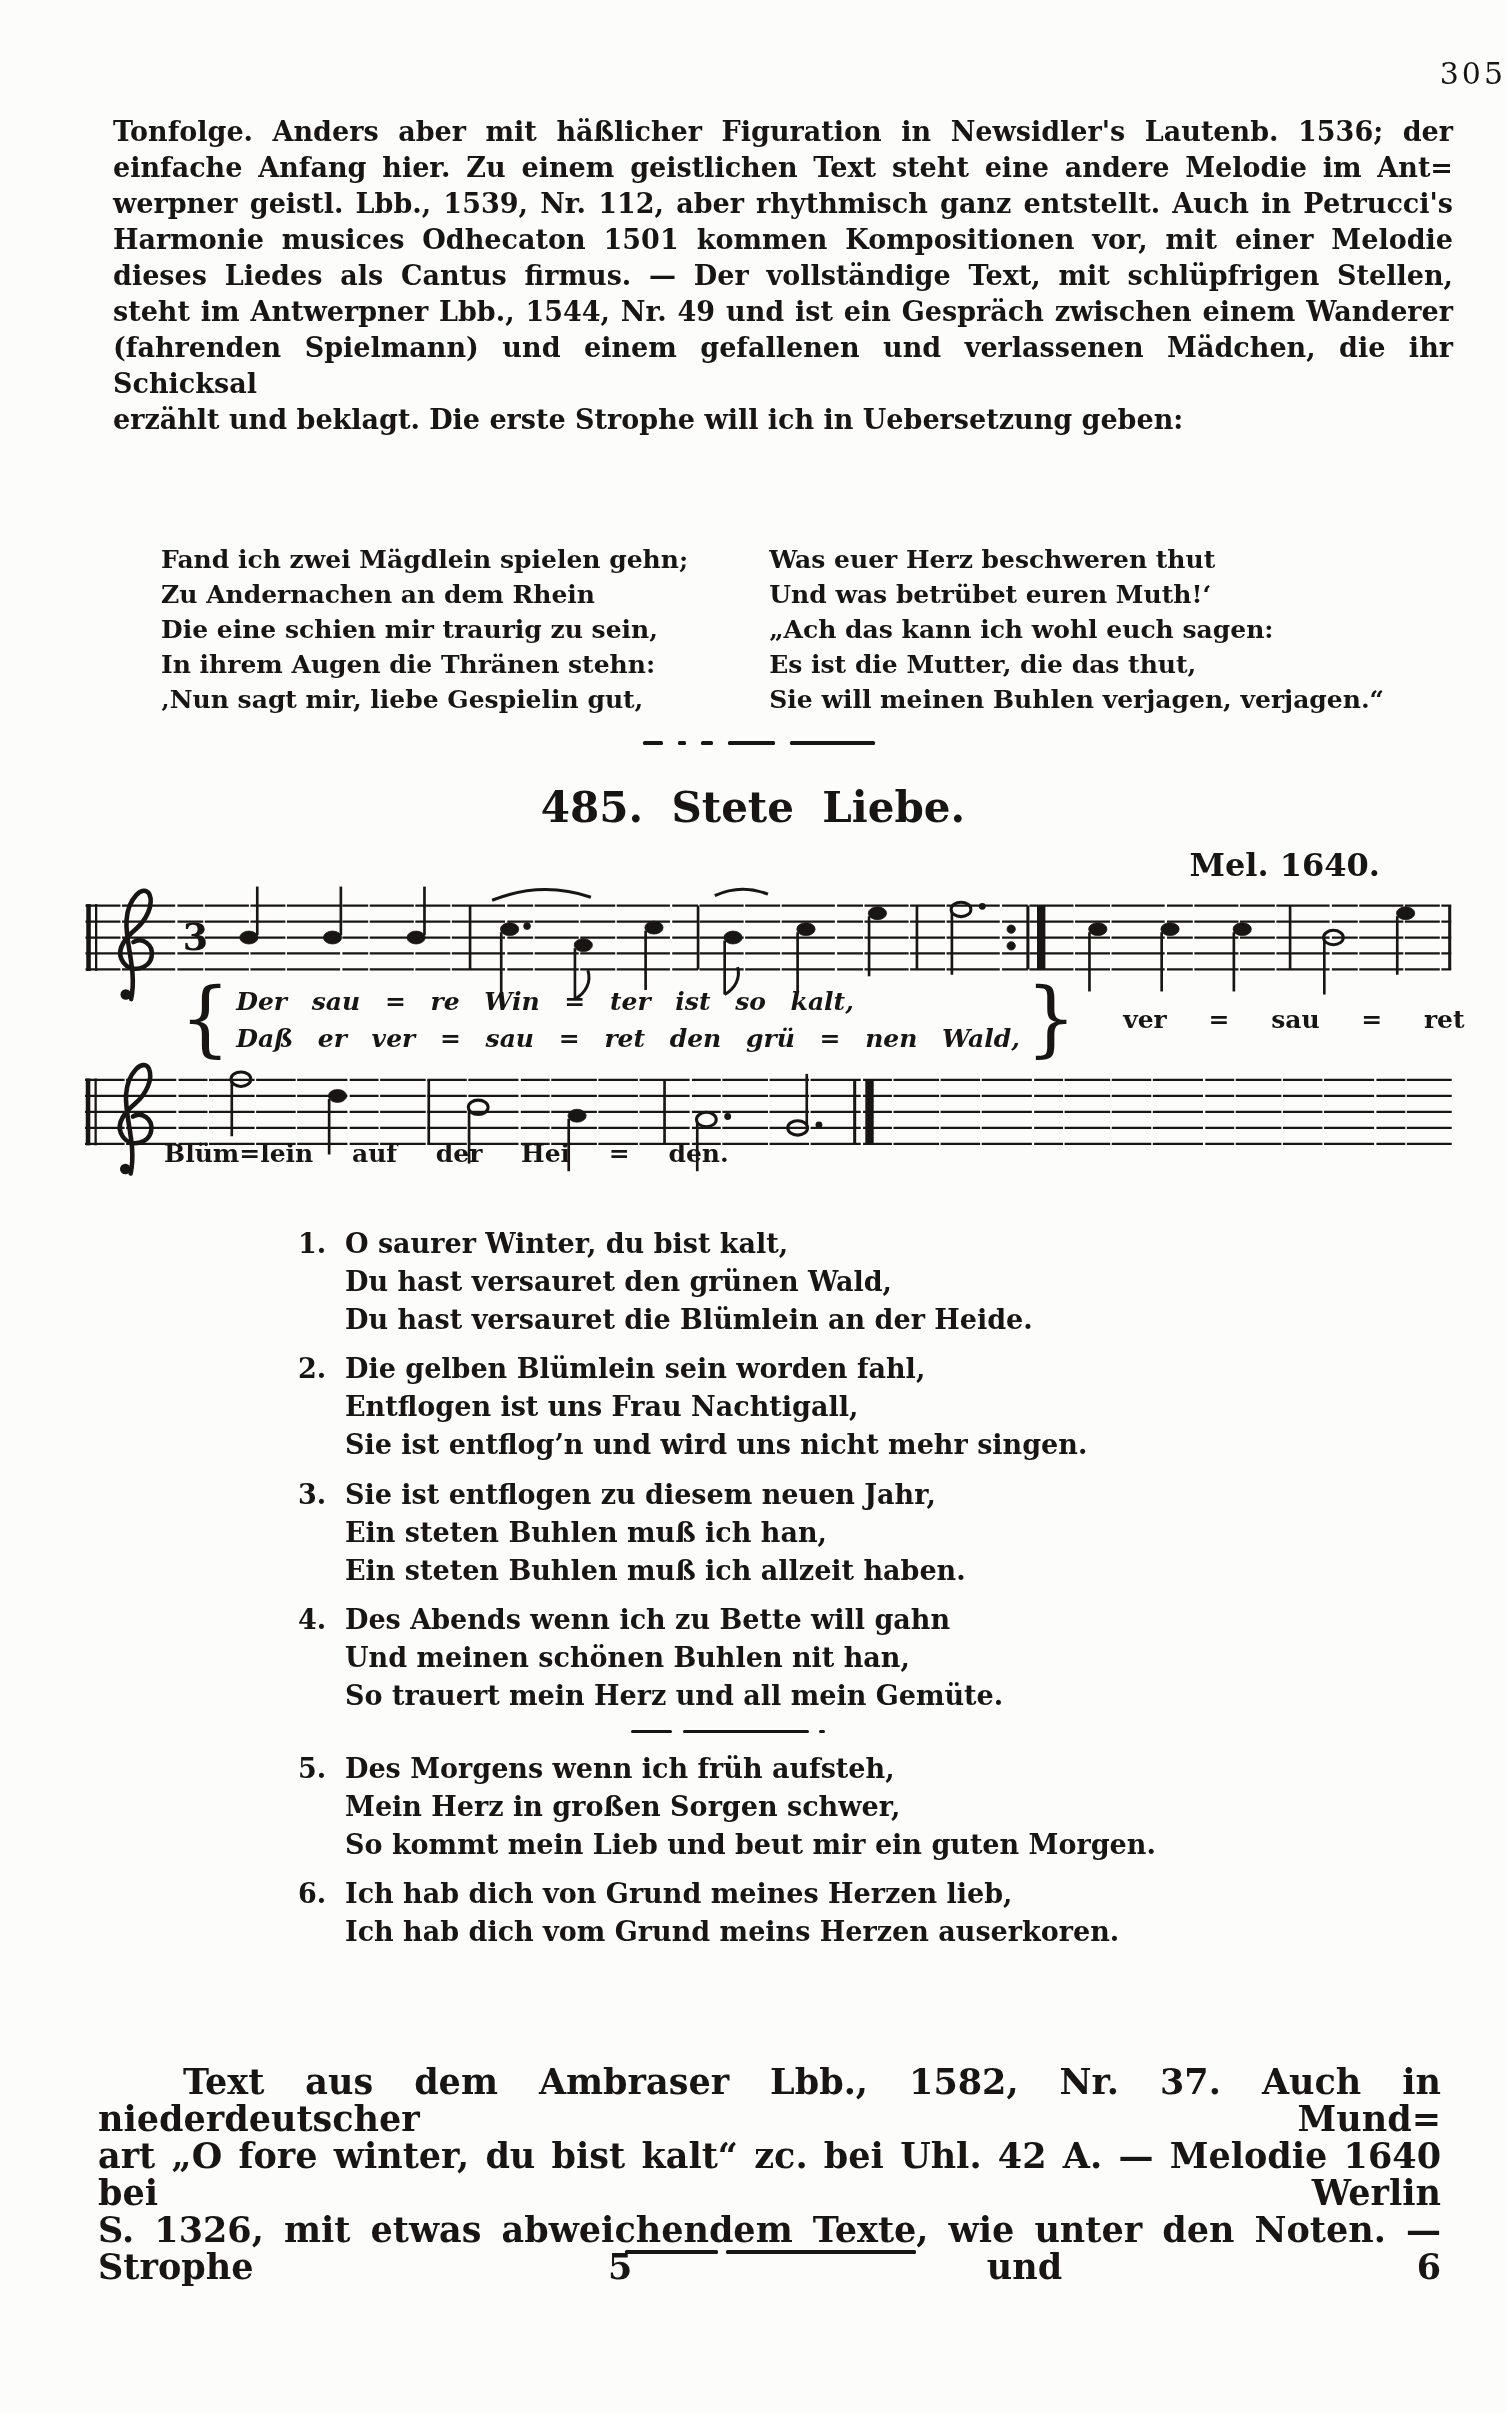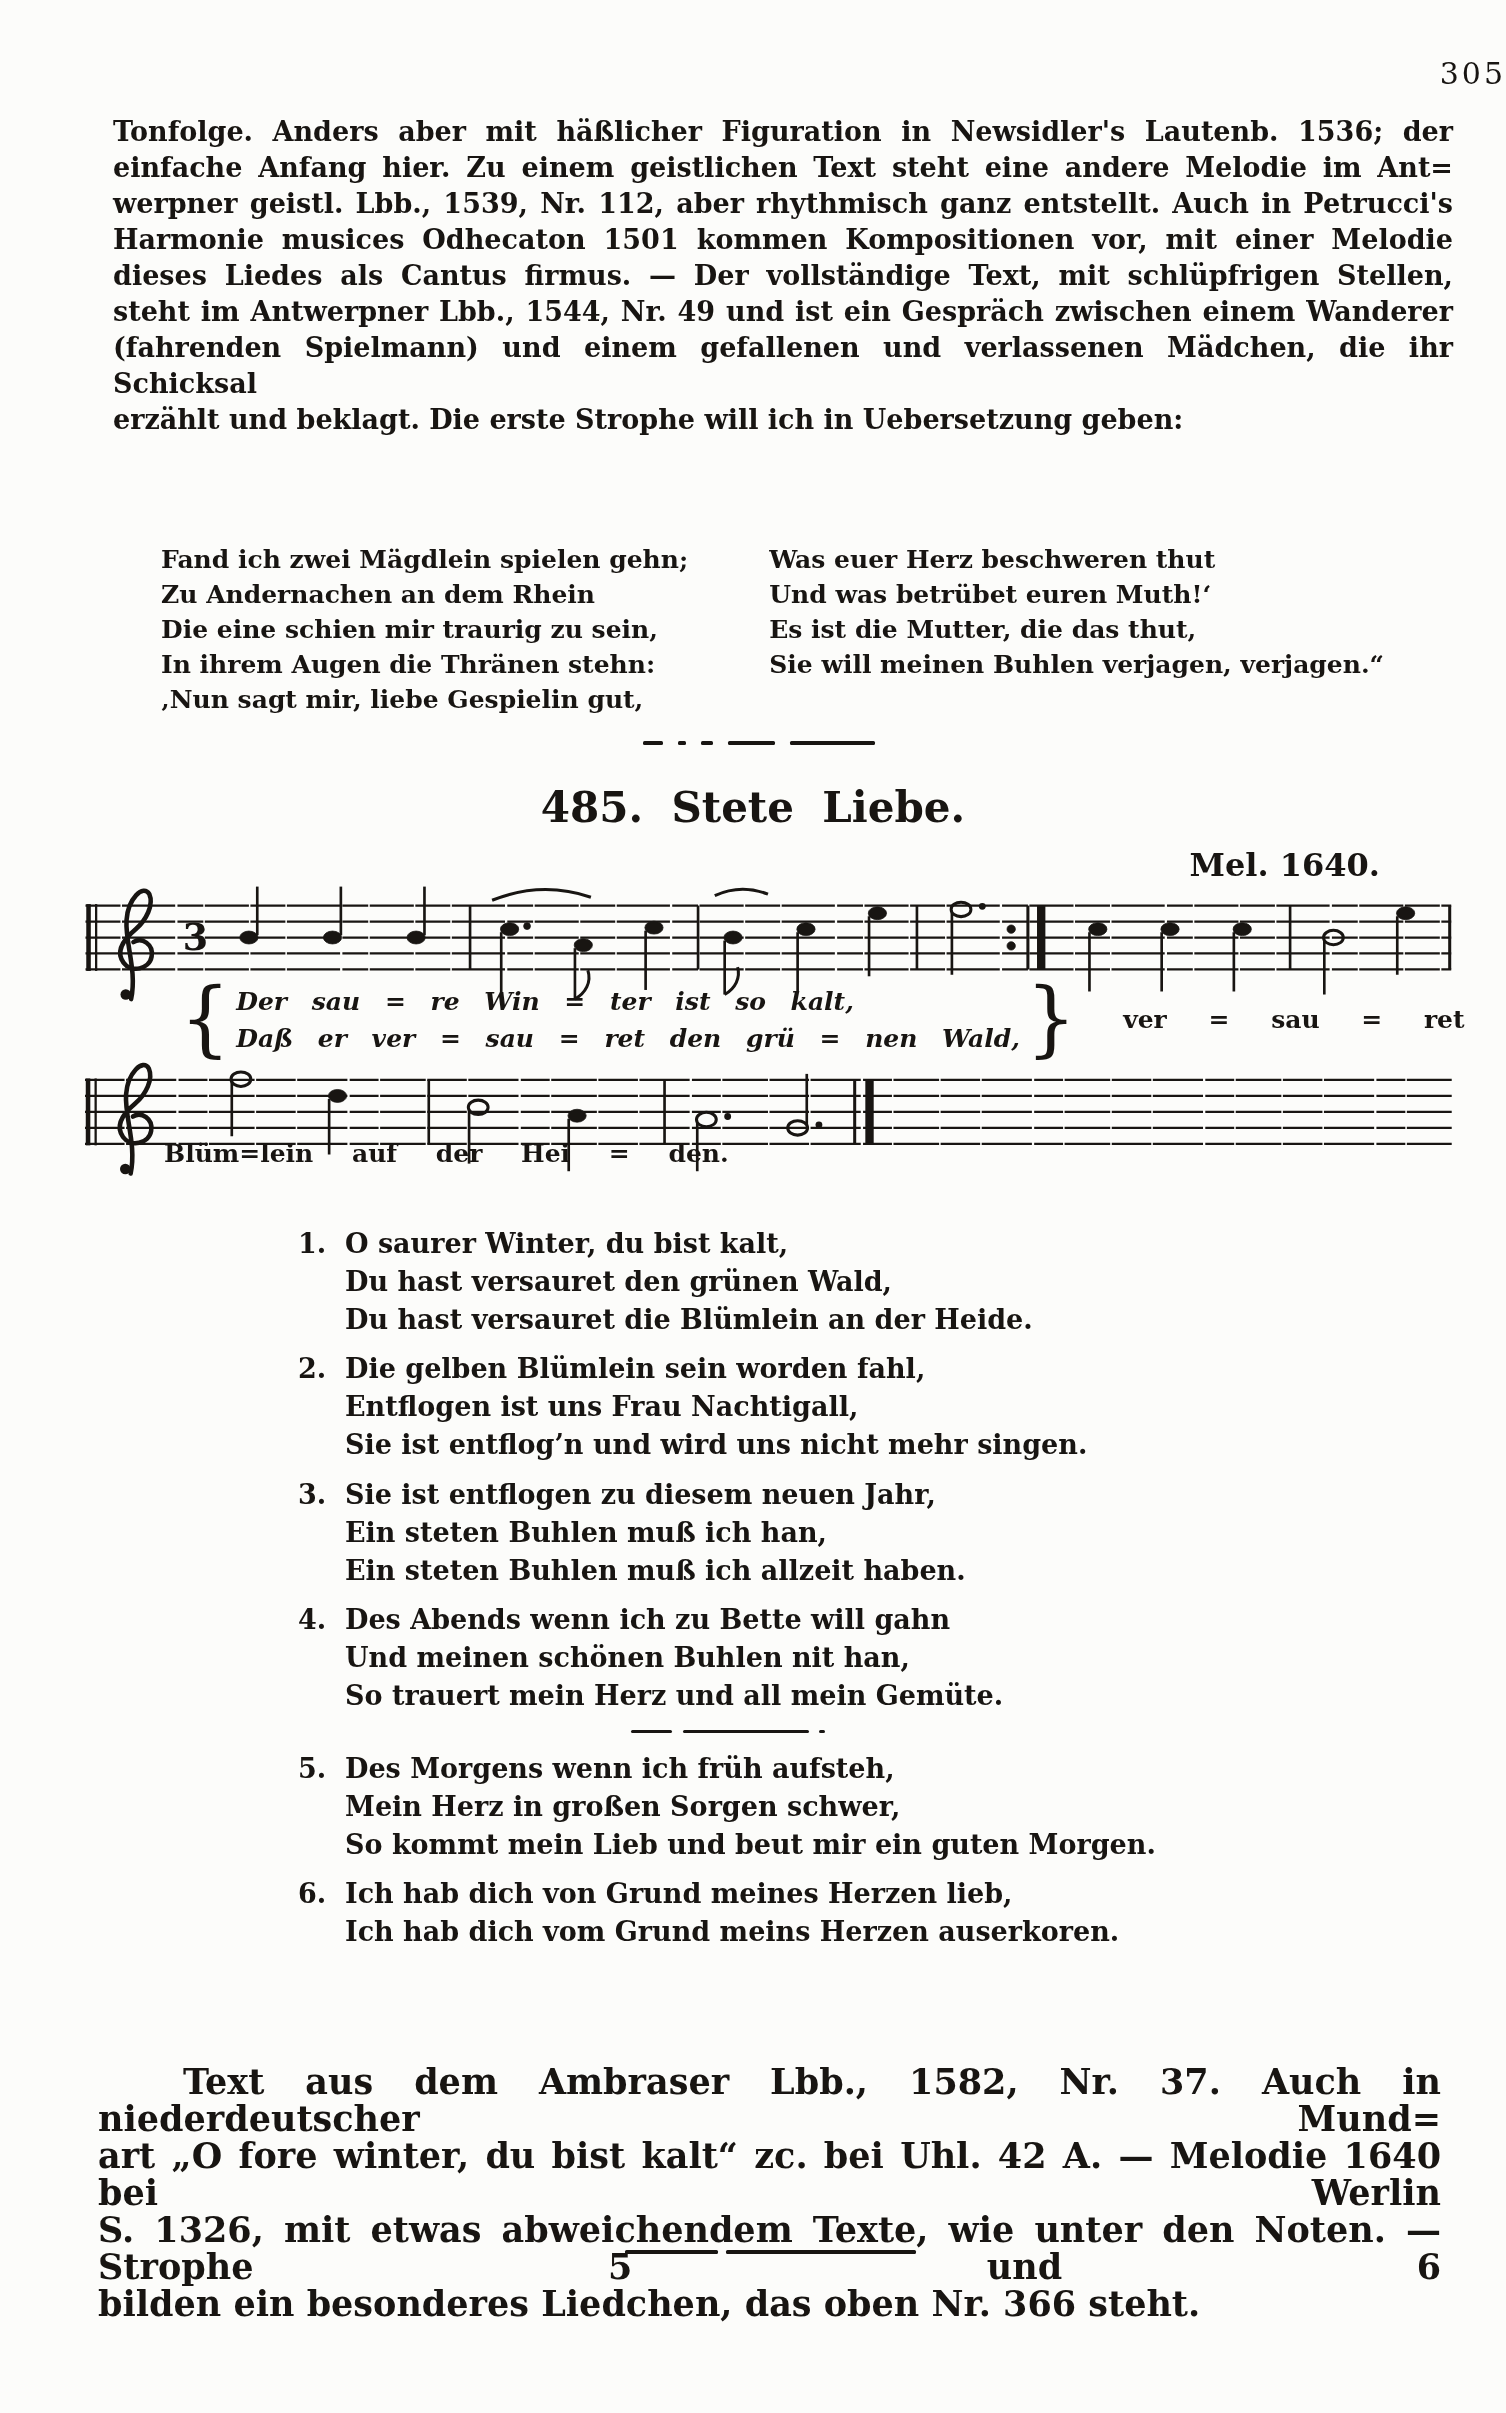--- a/index.html
+++ b/index.html
@@ -84,20 +84,21 @@
   <div>
     <div>Fand ich zwei Mägdlein spielen gehn;</div>
     <div>Zu Andernachen an dem Rhein</div>
     <div>Die eine schien mir traurig zu sein,</div>
     <div>In ihrem Augen die Thränen stehn:</div>
     <div>‚Nun sagt mir, liebe Gespielin gut,</div>
   </div>
   <div>
     <div>Was euer Herz beschweren thut</div>
     <div>Und was betrübet euren Muth!‘</div>
+    <div>„Ach das kann ich wohl euch sagen:</div>
     <div>Es ist die Mutter, die das thut,</div>
     <div>Sie will meinen Buhlen verjagen, verjagen.“</div>
   </div>
 </div>
 
 <div class="abs divider" id="divider1">
   <span class="seg" style="width:20px"></span>
   <span class="seg" style="width:7.6px"></span>
   <span class="seg" style="width:12px"></span>
   <span class="seg" style="width:47px"></span>
@@ -297,20 +298,19 @@
       <div>Ich hab dich von Grund meines Herzen lieb,</div>
       <div>Ich hab dich vom Grund meins Herzen auserkoren.</div>
     </div>
   </div>
 </div>
 
 <div class="abs" id="footer">
   <div class="jline indent">Text aus dem Ambraser Lbb., 1582, Nr. 37. Auch in niederdeutscher Mund=</div>
   <div class="jline">art „O fore winter, du bist kalt“ zc. bei Uhl. 42 A. — Melodie 1640 bei Werlin</div>
   <div class="jline">S. 1326, mit etwas abweichendem Texte, wie unter den Noten. — Strophe 5 und 6</div>
-  <div class="jline last">bilden ein besonderes Liedchen, das oben Nr. 366 steht.</div>
 </div>
 
 <div class="abs divider" id="divider3">
   <span class="seg" style="width:93px"></span>
   <span class="seg" style="width:190px"></span>
 </div>
 
 
 </body></html>

